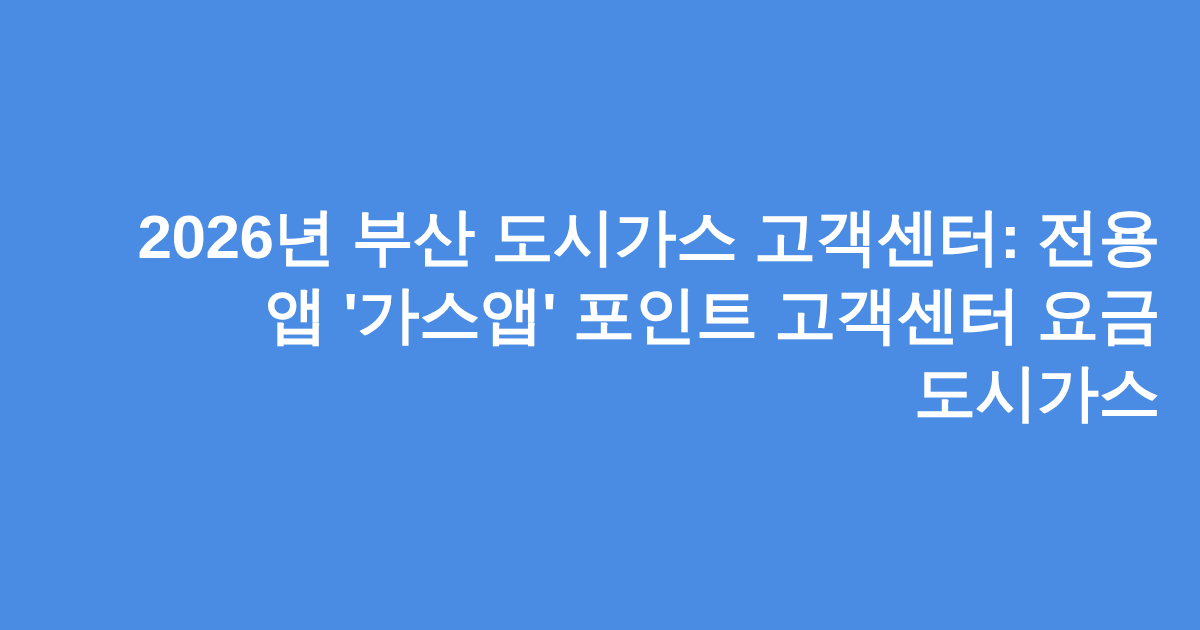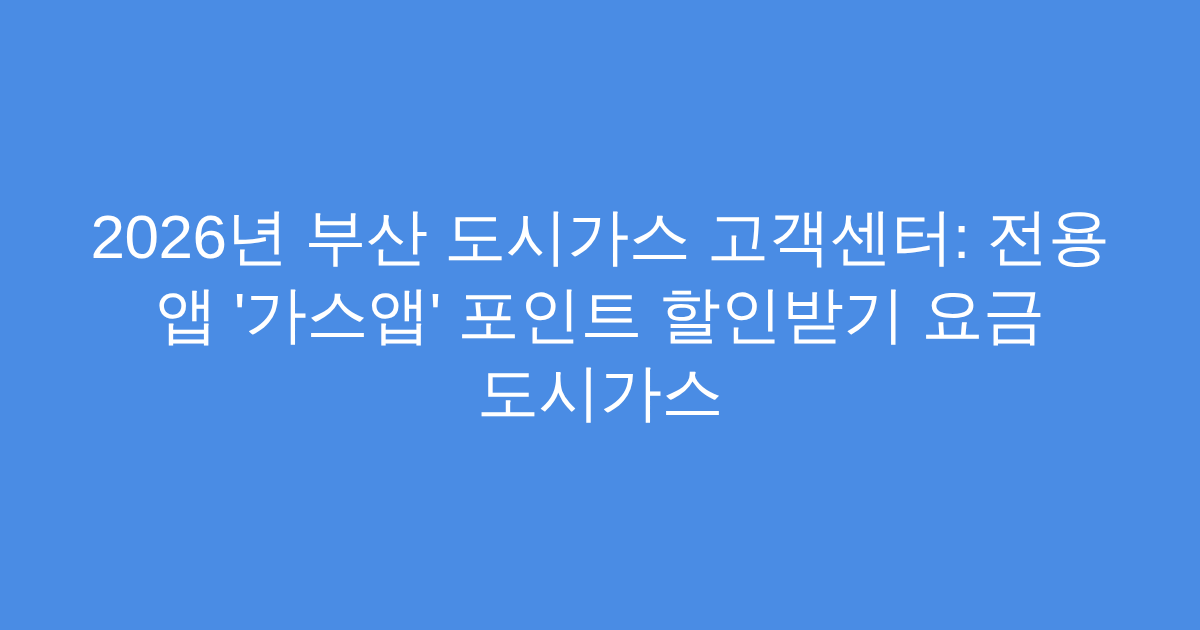--- a/index.html
+++ b/index.html
@@ -30,29 +30,30 @@
   .title-block {
     width: 1120px;
     text-align: center;
   }
 
   .title-line {
     display: block;
     color: #ffffff;
     font-family: "Liberation Sans", "DejaVu Sans", sans-serif;
     font-size: 62px;
-    font-weight: 400;
+    font-weight: 700;
     line-height: 78px;
     letter-spacing: -0.5px;
     white-space: nowrap;
+    text-align: right;
     -webkit-font-smoothing: antialiased;
   }
 </style>
 </head>
 <body>
 
 <div class="og-card" style="background-color: rgb(74, 140, 228);">
   <div class="title-block">
     <span class="title-line" style="color: rgb(255, 255, 255);">2026년 부산 도시가스 고객센터: 전용</span>
-    <span class="title-line" style="color: rgb(255, 255, 255);">앱 '가스앱' 포인트 할인받기 요금</span>
+    <span class="title-line" style="color: rgb(255, 255, 255);">앱 '가스앱' 포인트 고객센터 요금</span>
     <span class="title-line" style="color: rgb(255, 255, 255);">도시가스</span>
   </div>
 </div>
 
 </body></html>

